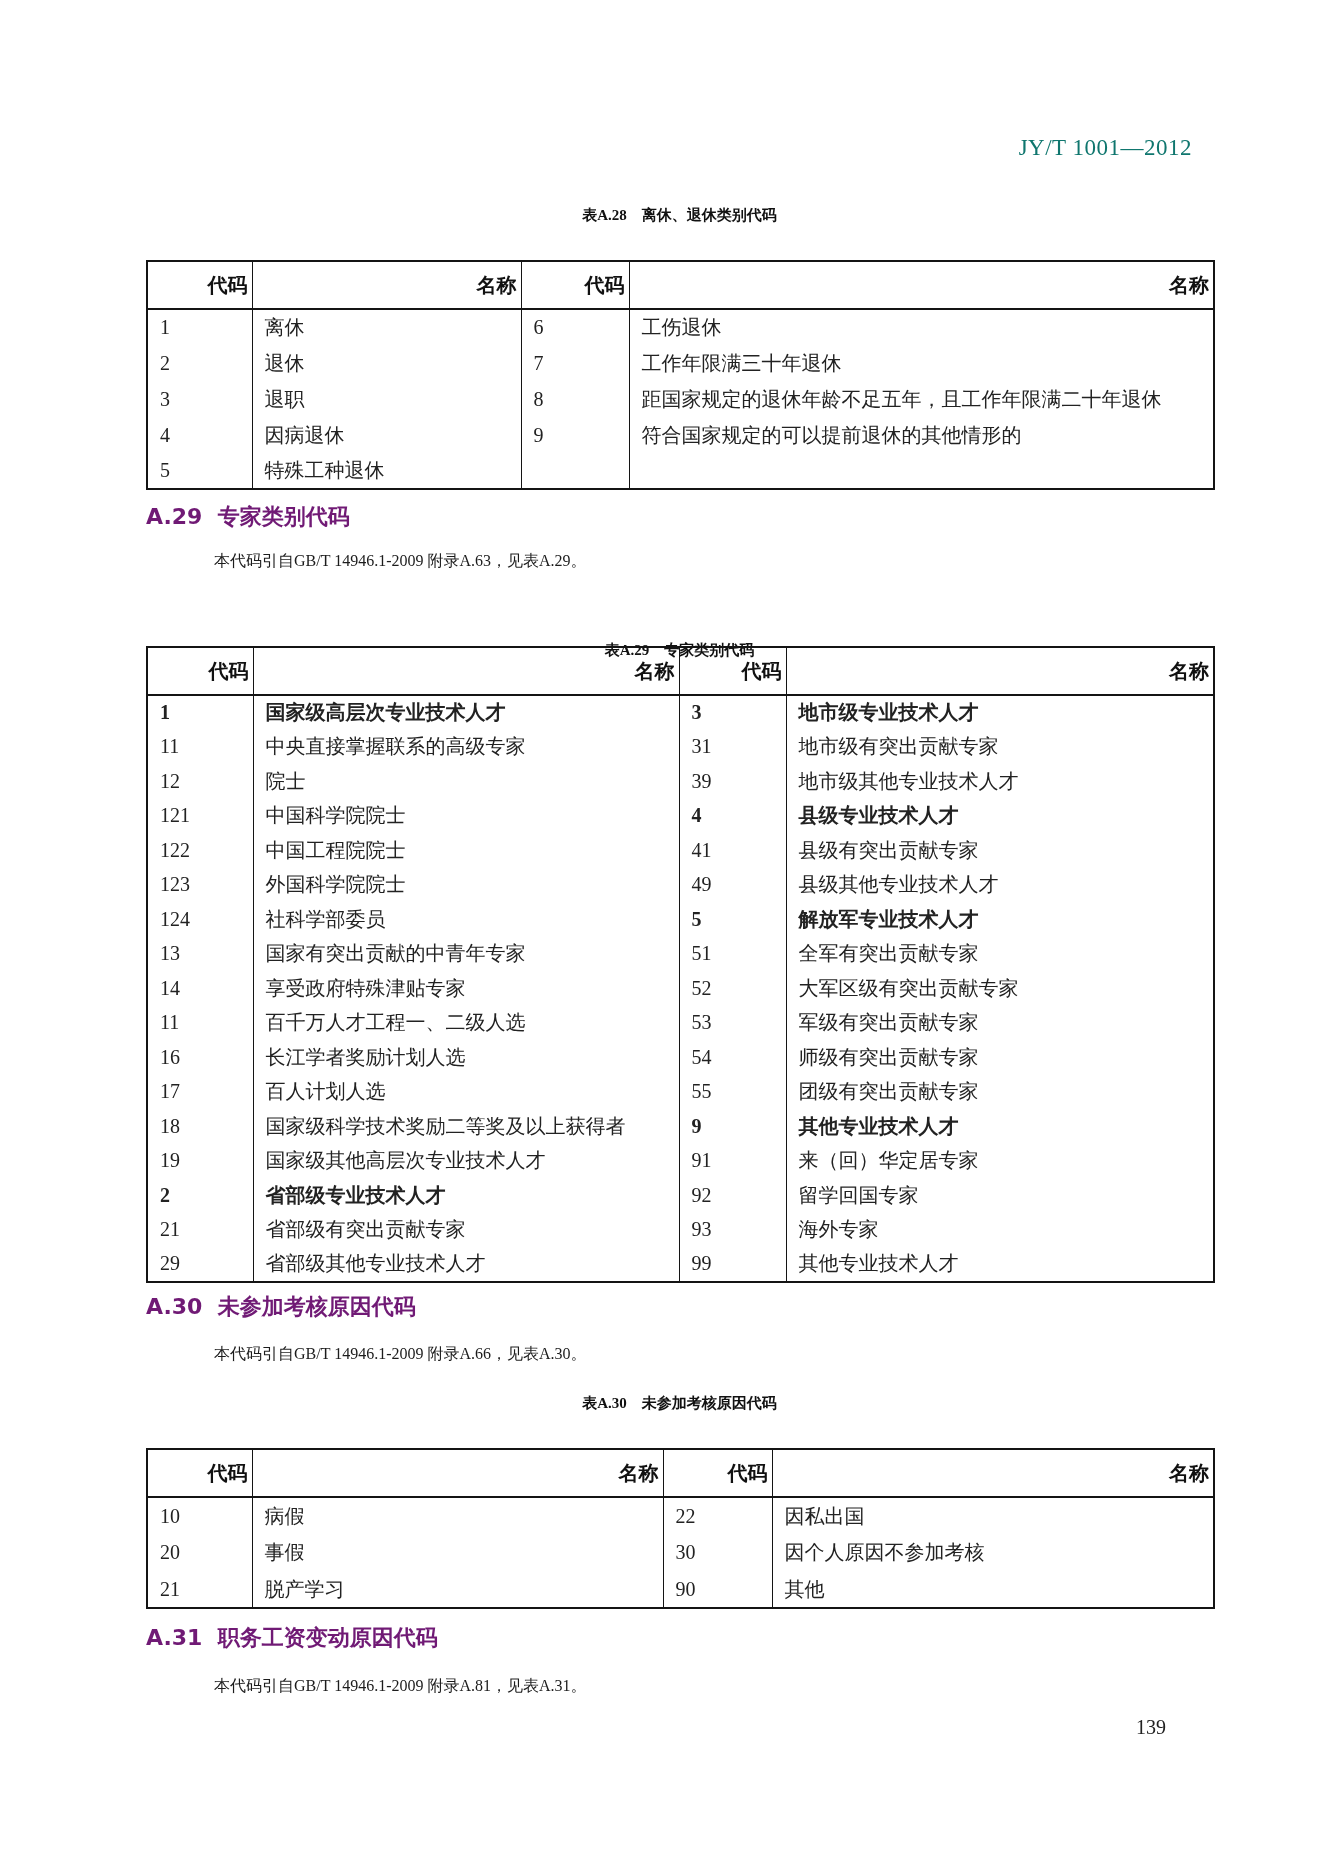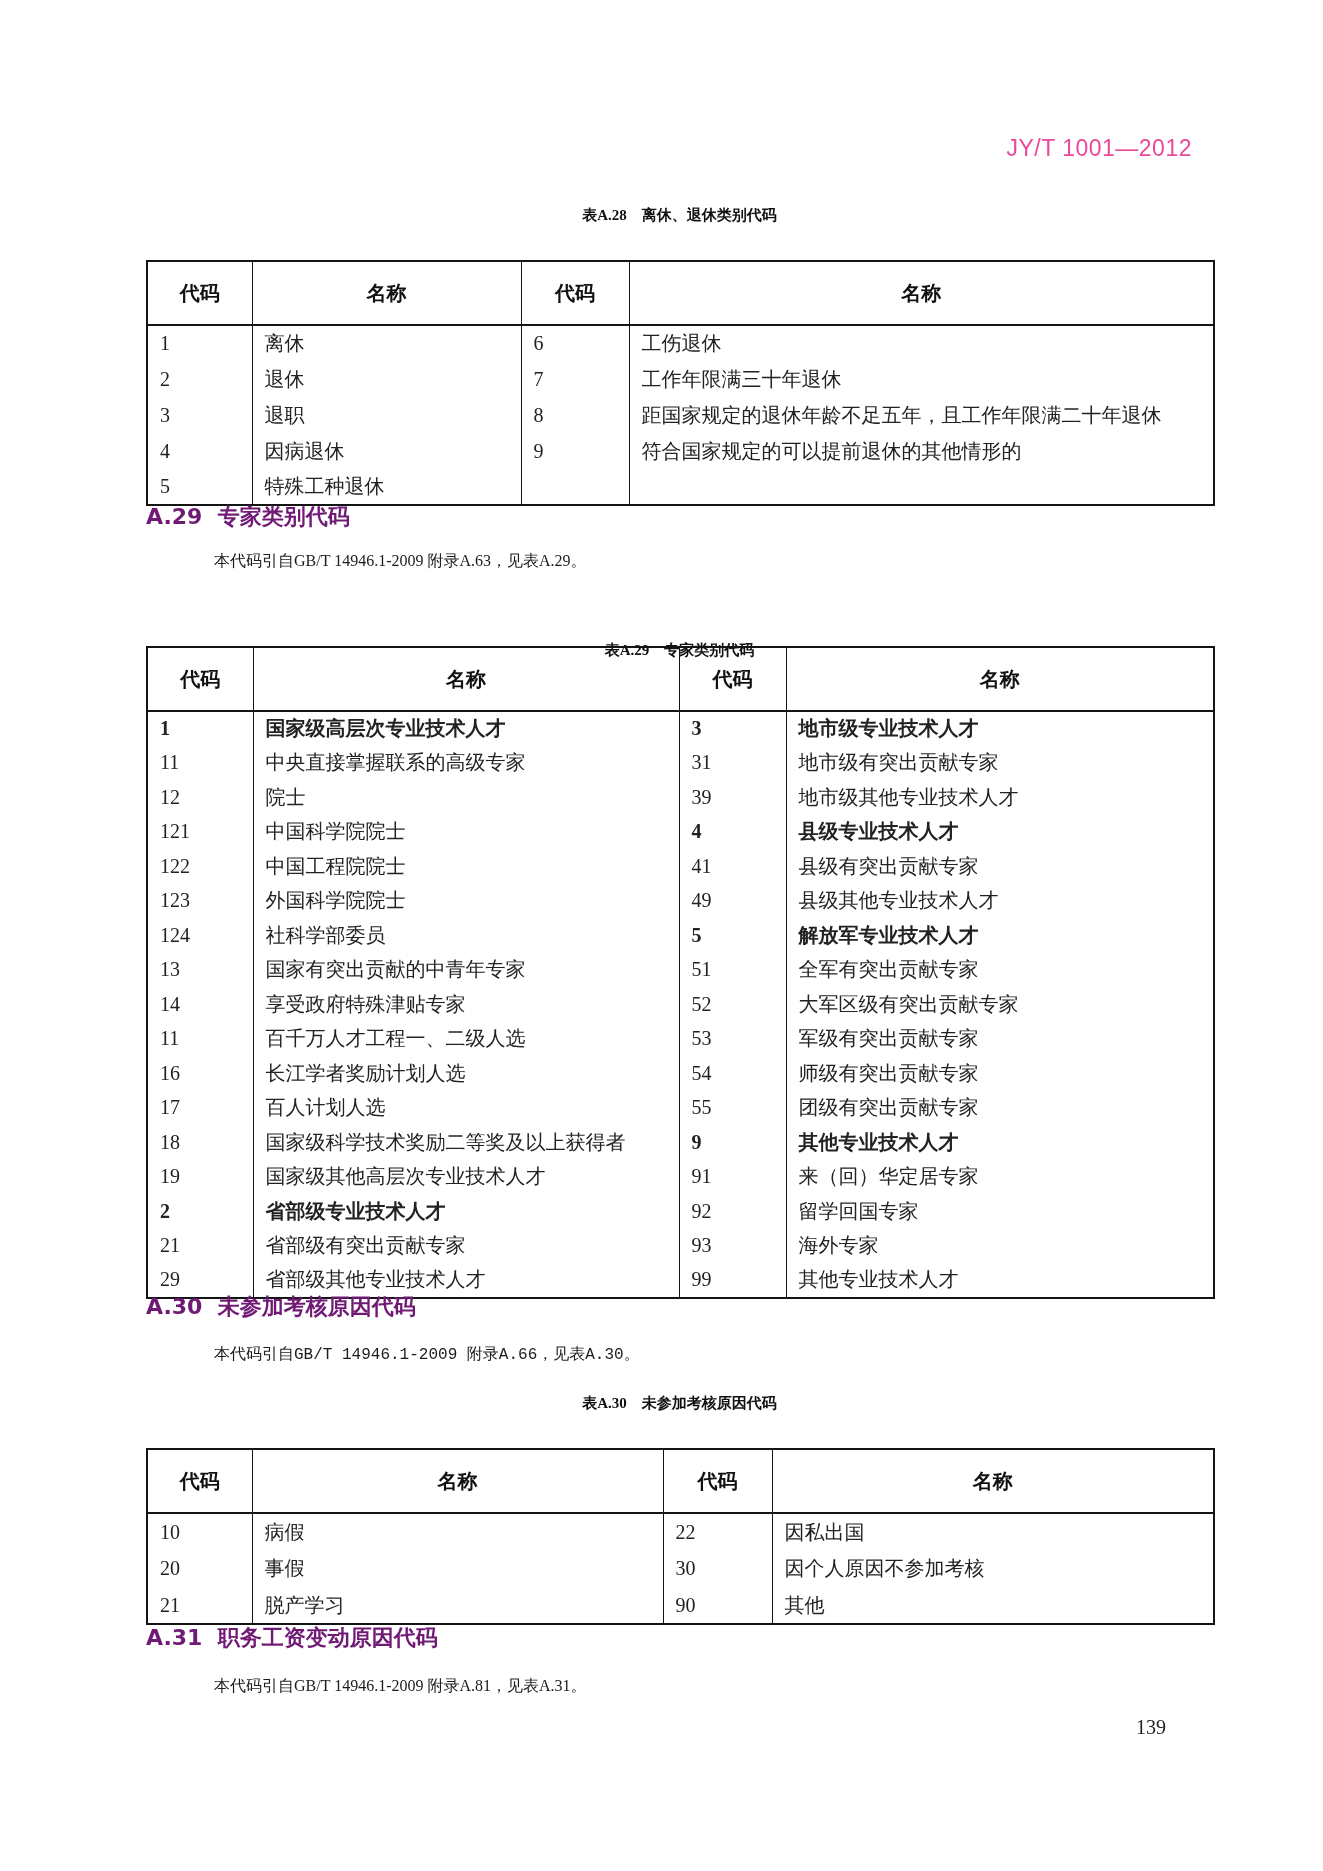--- a/index.html
+++ b/index.html
@@ -7,22 +7,22 @@
     width:1323px;height:1871px;position:relative;background:#ffffff;
     font-family:"Liberation Serif","DejaVu Serif",serif;
     color:#1c1c1c;overflow:hidden;
   }
   .abs{position:absolute;}
   .pre{white-space:pre;}
 
   
   .doc-code{
     top:135px;right:131px;
-    font-family:Liberation Sans, sans-serif;
-    font-size:23px;font-weight:500;letter-spacing:0.5px;color:#ec4899;
+    font-family:Liberation Serif, serif;
+    font-size:23px;font-weight:500;letter-spacing:0.5px;color:#0f766e;
   }
 
   
   .tbl-title{
     left:146px;width:1067px;text-align:center;
     font-family:Liberation Serif, serif;
     font-weight:700;font-size:15px;color:#111;
   }
 
   
@@ -40,23 +40,23 @@
 
   
   table.code-table{
     border-collapse:collapse;table-layout:fixed;
     width:1067px;
   }
   table.code-table{border:2.5px solid #141414;}
   table.code-table th{
     font-family:"DejaVu Sans","Liberation Sans",sans-serif;
     font-weight:700;font-size:20px;color:#111;
-    text-align:center;vertical-align:middle;
+    text-align:right;vertical-align:middle;
     border-bottom:2.5px solid #141414;
-    height:38px;padding:12px;
+    height:38px;padding:4px;
   }
   table.code-table td{
     font-size:20px;color:#222;
     vertical-align:middle;padding:0 6px 0 12px;
     overflow:hidden;white-space:nowrap;
   }
   table.code-table th + th,
   table.code-table td + td{border-left:1.2px solid #141414;}
   td.name-cell{padding-left:13px;}
   td.bold{font-weight:700;color:#131313;}
@@ -247,21 +247,21 @@
       <tr>
         <td class="code-cell">29</td>
         <td class="name-cell">省部级其他专业技术人才</td>
         <td class="code-cell">99</td>
         <td class="name-cell">其他专业技术人才</td>
       </tr>
     </tbody>
 </table>
 
 <div class="abs sec-heading pre" style="top:1292px;">A.30  未参加考核原因代码</div>
-<div class="abs para pre" style="top:1344px;font-family:Liberation Mono, monospace;">本代码引自GB/T 14946.1-2009 附录A.66，见表A.30。</div>
+<div class="abs para pre" style="top:1344px;">本代码引自GB/T 14946.1-2009 附录A.66，见表A.30。</div>
 
 <div class="abs tbl-title pre" style="top:1394px;">表A.30　未参加考核原因代码</div>
 <table class="abs code-table t-a30">
   <colgroup>
     <col style="width:105px">
       <col style="width:411px">
       <col style="width:109px">
       <col style="width:442px">
   </colgroup>
   <thead>

